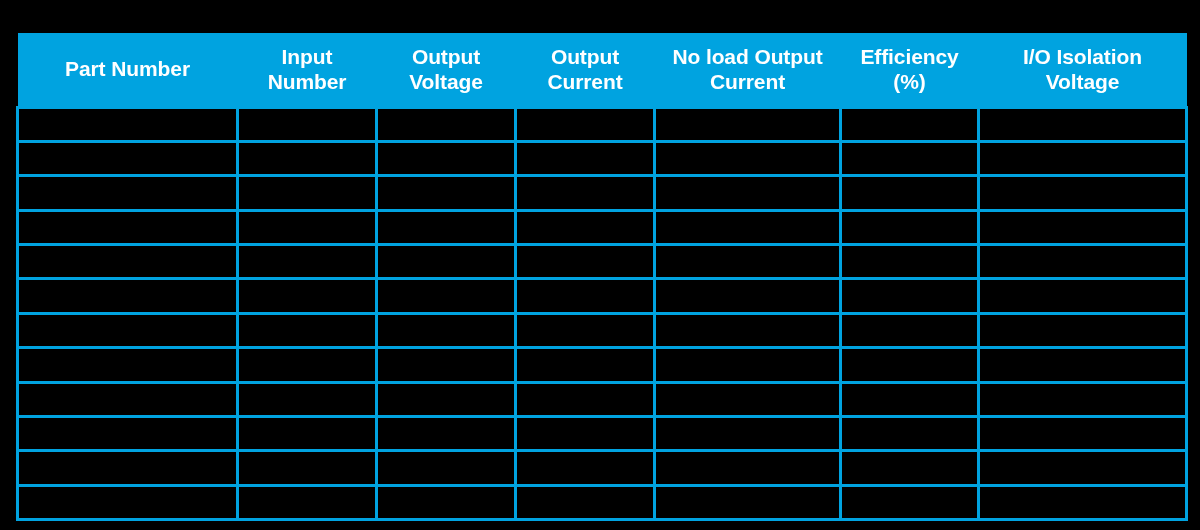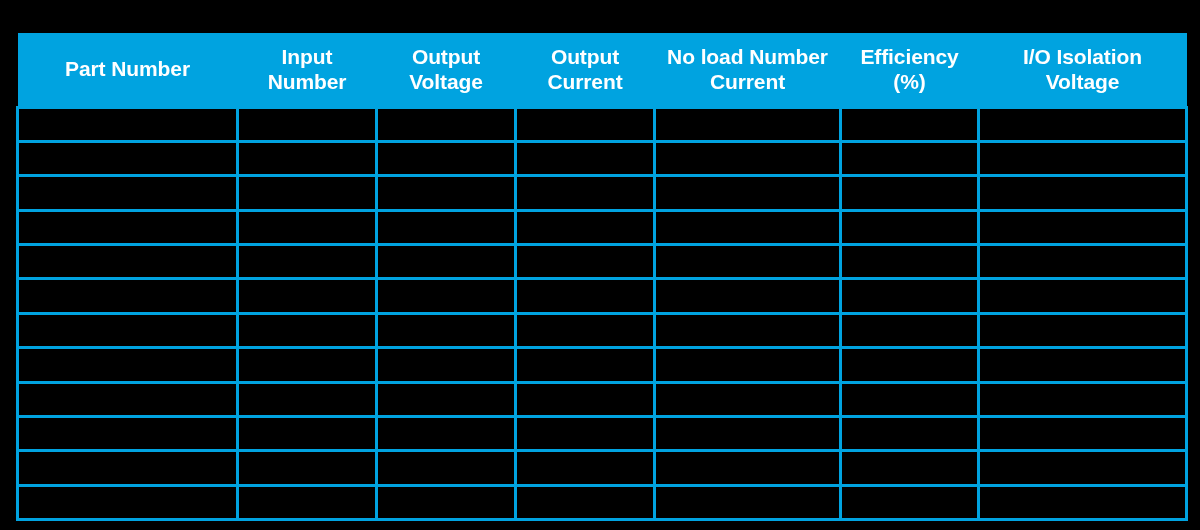--- a/index.html
+++ b/index.html
@@ -101,21 +101,21 @@
     </colgroup>
     <thead>
       <tr>
         <th>Part Number</th>
         <th>Input
 Number</th>
         <th>Output
 Voltage</th>
         <th>Output
 Current</th>
-        <th>No load Number
+        <th>No load Output
 Current</th>
         <th>Efficiency
 (%)</th>
         <th>I/O Isolation
 Voltage</th>
       </tr>
     </thead>
     <tbody id="table-body">
         <tr>
           <td></td>

